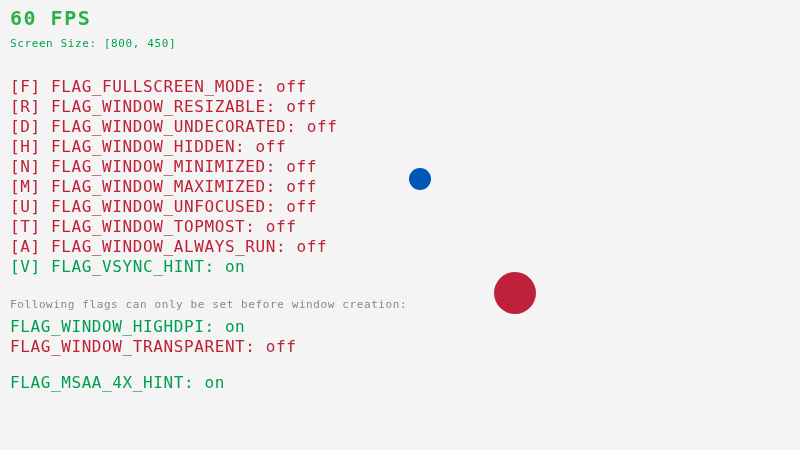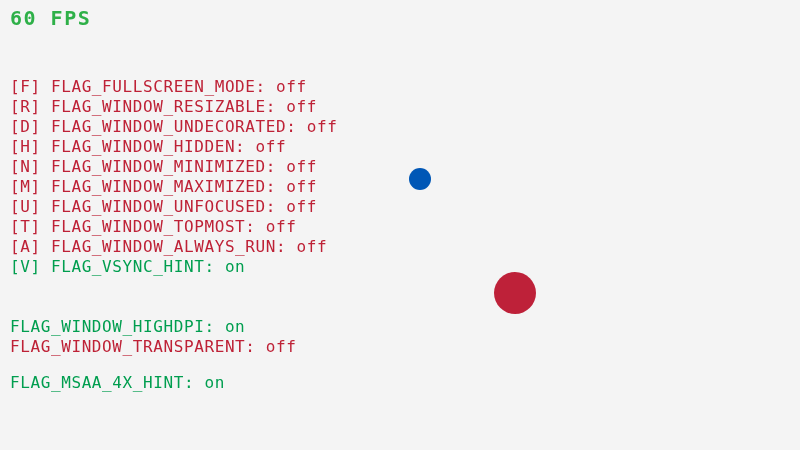--- a/index.html
+++ b/index.html
@@ -92,35 +92,37 @@
     background: #be2139;
   }
 </style>
 </head>
 <body>
 
 <div id="screen" style="background: rgb(244, 244, 244);">
 
   <div class="txt" id="fps-counter">60 FPS</div>
 
+  <div class="txt" id="screen-size">Screen Size: [800, 450]</div>
 
 
   <div id="flags-after">
       <div class="txt flag-row flag-off" style="top: 79px;">[F] FLAG_FULLSCREEN_MODE: off</div>
       <div class="txt flag-row flag-off" style="top: 99px;">[R] FLAG_WINDOW_RESIZABLE: off</div>
       <div class="txt flag-row flag-off" style="top: 119px;">[D] FLAG_WINDOW_UNDECORATED: off</div>
       <div class="txt flag-row flag-off" style="top: 139px;">[H] FLAG_WINDOW_HIDDEN: off</div>
       <div class="txt flag-row flag-off" style="top: 159px;">[N] FLAG_WINDOW_MINIMIZED: off</div>
       <div class="txt flag-row flag-off" style="top: 179px;">[M] FLAG_WINDOW_MAXIMIZED: off</div>
       <div class="txt flag-row flag-off" style="top: 199px;">[U] FLAG_WINDOW_UNFOCUSED: off</div>
       <div class="txt flag-row flag-off" style="top: 219px;">[T] FLAG_WINDOW_TOPMOST: off</div>
       <div class="txt flag-row flag-off" style="top: 239px;">[A] FLAG_WINDOW_ALWAYS_RUN: off</div>
       <div class="txt flag-row flag-on" style="top: 259px;">[V] FLAG_VSYNC_HINT: on</div>
     </div>
 
+  <div class="txt section-heading" id="heading-before">Following flags can only be set before window creation:</div>
 
   <div id="flags-before">
       <div class="txt flag-row flag-on" style="top: 319px;">FLAG_WINDOW_HIGHDPI: on</div>
       <div class="txt flag-row flag-off" style="top: 339px;">FLAG_WINDOW_TRANSPARENT: off</div>
       <div class="txt flag-row flag-on" style="top: 375px;">FLAG_MSAA_4X_HINT: on</div>
     </div>
 
   <div class="ball" id="ball-blue" style="left: 409px; top: 168px; width: 22px; height: 22px; background: rgb(0, 87, 182);"></div>
 
   <div class="ball" id="ball-red" style="left: 494px; top: 272px; width: 42px; height: 42px; background: rgb(190, 33, 57);"></div>

